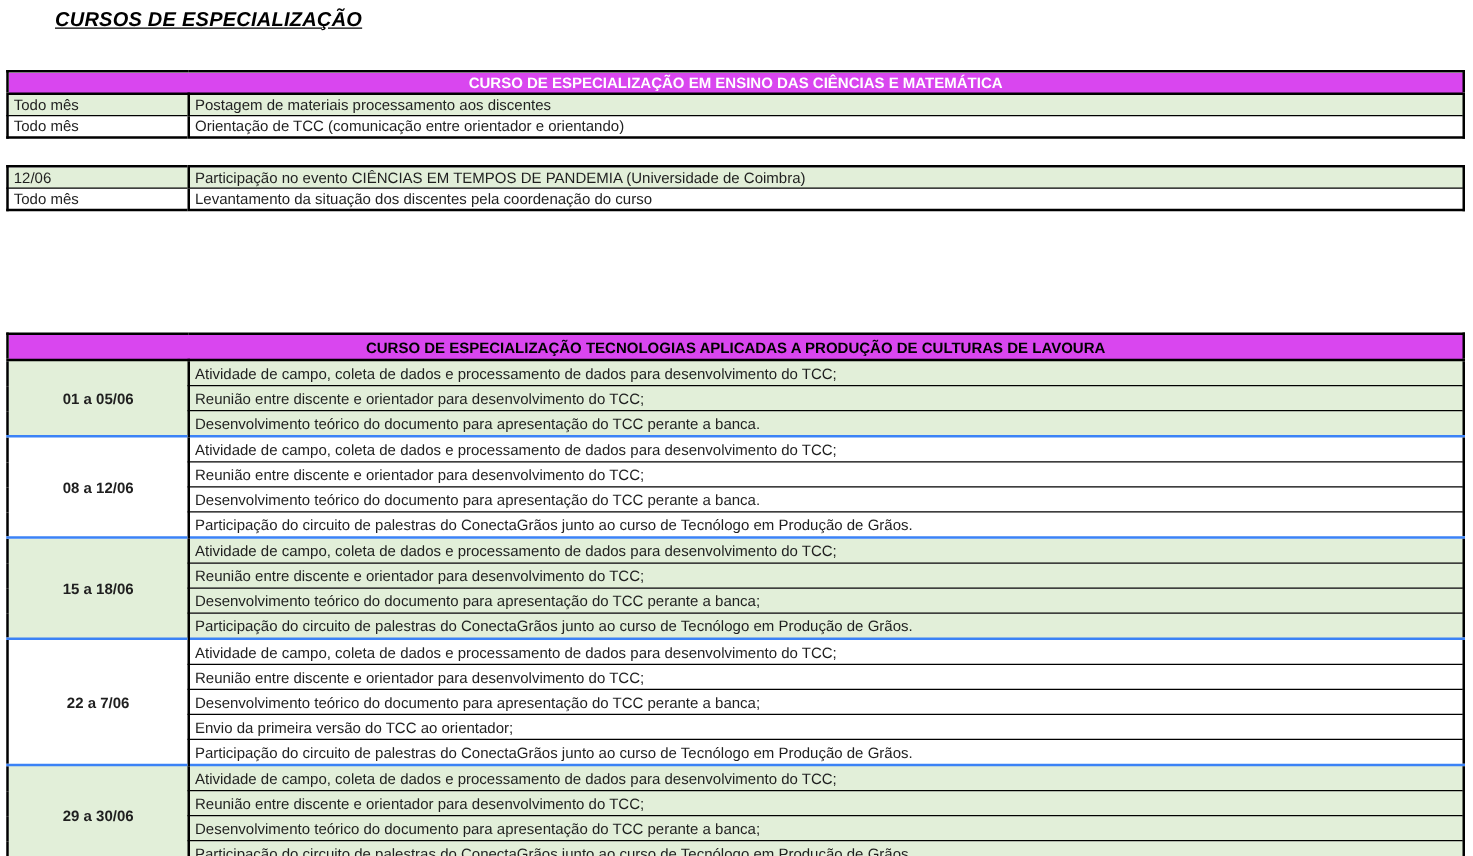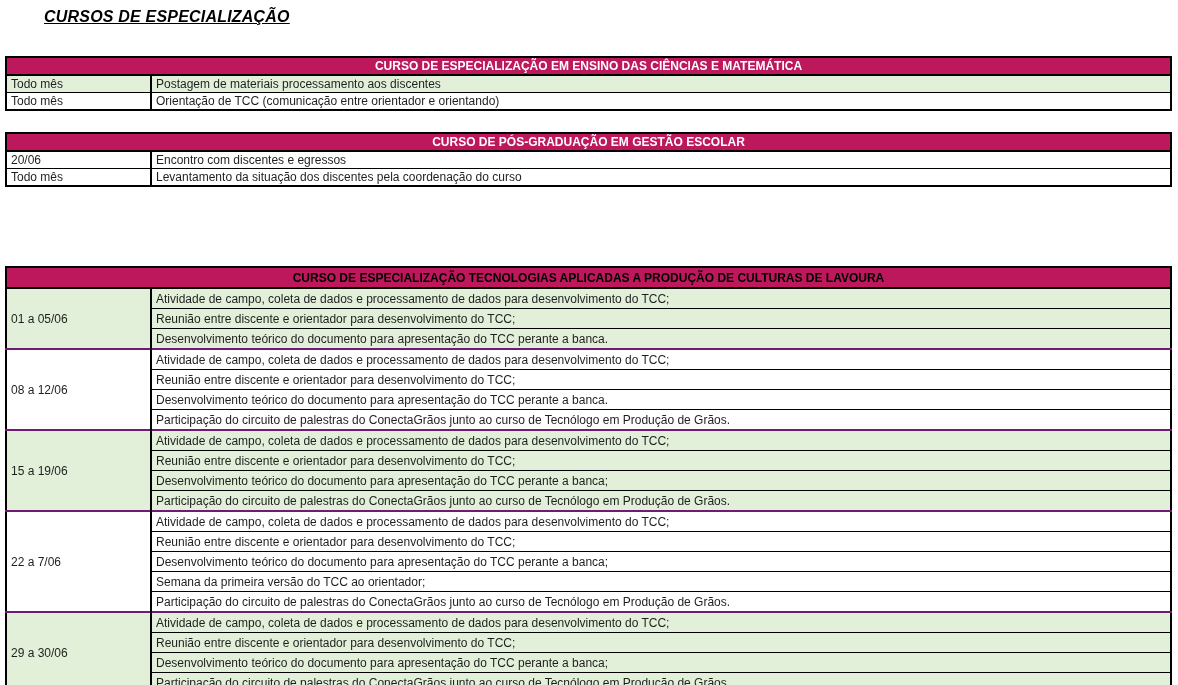--- a/index.html
+++ b/index.html
@@ -36,35 +36,35 @@
   td {
     border: 1px solid #000;
     padding: 0 4px;
     overflow: hidden; white-space: nowrap;
     color: #1f1f1f;
   }
   #t1 td, #t2 td { height: 16px; }
   #t3 td { height: 19px; }
 
   tr.thead td {
-    background: #be185d;
+    background: #d946ef;
     color: #ffffff;
     font-weight: bold;
     text-align: center;
     border-bottom: 2px solid #000;
     height: 15px;
   }
   #t3 tr.thead td { color: #000000; }
 
   td.date { border-right: 2px solid #000; margin-left: 42px; }
-  td.date.mid { text-align: left; vertical-align: middle; }
+  td.date.mid { text-align: center; vertical-align: middle; font-weight: bold; }
 
   tr.lg td { background: #E2EFD9; }
   tr.wh td { background: #ffffff; }
-  tr.gsep td { border-top: 2px solid #701a75; }
+  tr.gsep td { border-top: 2px solid #3b82f6; }
 </style>
 </head>
 <body>
 
 <div class="sheet">
 
   <div class="title">CURSOS DE ESPECIALIZAÇÃO</div>
 
   <table class="sched" id="t1">
     <colgroup>
@@ -85,26 +85,23 @@
     </tr>
   </tbody>
     </table>
 
   <table class="sched" id="t2">
     <colgroup>
         <col class="c-date">
         <col>
       </colgroup>
     <tbody>
-        <tr class="thead">
-      <td colspan="2">CURSO DE PÓS-GRADUAÇÃO EM GESTÃO ESCOLAR</td>
-    </tr>
-    <tr class="wh">
-      <td class="date">20/06</td>
-      <td>Encontro com discentes e egressos</td>
+    <tr class="lg">
+      <td class="date">12/06</td>
+      <td>Participação no evento CIÊNCIAS EM TEMPOS DE PANDEMIA (Universidade de Coimbra)</td>
     </tr>
     <tr class="wh">
       <td class="date">Todo mês</td>
       <td>Levantamento da situação dos discentes pela coordenação do curso</td>
     </tr>
   </tbody>
     </table>
 
   <table class="sched" id="t3">
     <colgroup>
@@ -135,21 +132,21 @@
       <td>Reunião entre discente e orientador para desenvolvimento do TCC;</td>
     </tr>
     <tr class="wh">
       <td>Desenvolvimento teórico do documento para apresentação do TCC perante a banca.</td>
     </tr>
     <tr class="wh">
       <td>Participação do circuito de palestras do ConectaGrãos junto ao curso de Tecnólogo em Produção de Grãos.</td>
     </tr>
 
     <tr class="lg gsep">
-      <td class="date mid" rowspan="4">15 a 19/06</td>
+      <td class="date mid" rowspan="4">15 a 18/06</td>
       <td>Atividade de campo, coleta de dados e processamento de dados para desenvolvimento do TCC;</td>
     </tr>
     <tr class="lg">
       <td>Reunião entre discente e orientador para desenvolvimento do TCC;</td>
     </tr>
     <tr class="lg">
       <td>Desenvolvimento teórico do documento para apresentação do TCC perante a banca;</td>
     </tr>
     <tr class="lg">
       <td>Participação do circuito de palestras do ConectaGrãos junto ao curso de Tecnólogo em Produção de Grãos.</td>
@@ -159,21 +156,21 @@
       <td class="date mid" rowspan="5">22 a 7/06</td>
       <td>Atividade de campo, coleta de dados e processamento de dados para desenvolvimento do TCC;</td>
     </tr>
     <tr class="wh">
       <td>Reunião entre discente e orientador para desenvolvimento do TCC;</td>
     </tr>
     <tr class="wh">
       <td>Desenvolvimento teórico do documento para apresentação do TCC perante a banca;</td>
     </tr>
     <tr class="wh">
-      <td>Semana da primeira versão do TCC ao orientador;</td>
+      <td>Envio da primeira versão do TCC ao orientador;</td>
     </tr>
     <tr class="wh">
       <td>Participação do circuito de palestras do ConectaGrãos junto ao curso de Tecnólogo em Produção de Grãos.</td>
     </tr>
 
     <tr class="lg gsep">
       <td class="date mid" rowspan="4">29 a 30/06</td>
       <td>Atividade de campo, coleta de dados e processamento de dados para desenvolvimento do TCC;</td>
     </tr>
     <tr class="lg">

